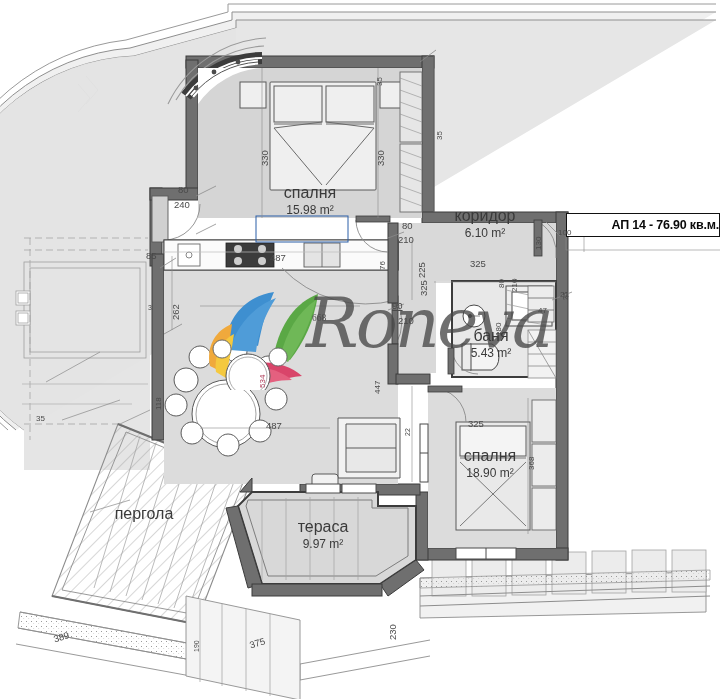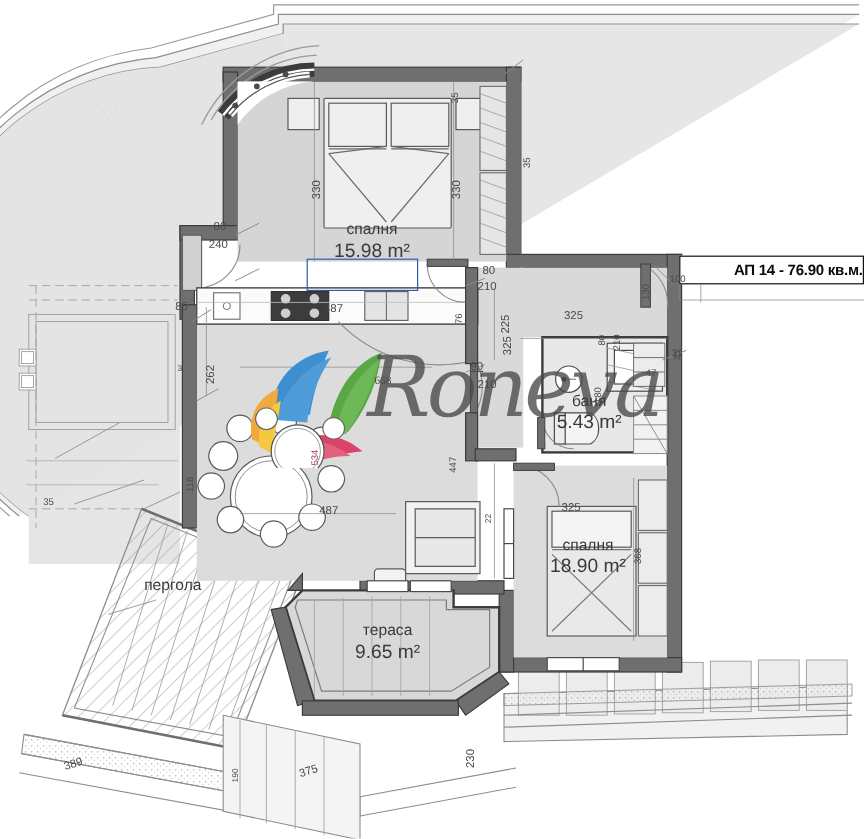--- a/index.html
+++ b/index.html
@@ -24,22 +24,22 @@
   
   .room-label{
     position:absolute;
     text-align:center;
     color:#3a3a3a;
     line-height:1.28;
     white-space:nowrap;
     pointer-events:none;
     font-family:"Liberation Sans", sans-serif;
   }
-  .room-label .nm{ display:block; font-size:13px; }
-  .room-label .ar{ display:block; font-size:16px; }
+  .room-label .nm{ display:block; font-size:16px; }
+  .room-label .ar{ display:block; font-size:12px; }
 
   .dim{
     position:absolute;
     font-size:9.5px;
     color:#4a4a4a;
     white-space:nowrap;
     font-family:"Liberation Sans", sans-serif;
   }
   .dim.v{
     transform-origin:0 0;
@@ -526,39 +526,43 @@
 
   <div id="title-box">
     <span>АП 14 - 76.90 кв.м.</span>
   </div>
 
   <div class="room-label" style="left:262px; top:183px; width:96px;">
     <span class="nm">спалня</span>
     <span class="ar">15.98 m²</span>
   </div>
 
+  <div class="room-label" style="left:430px; top:206px; width:110px;">
+    <span class="nm">коридор</span>
+    <span class="ar">6.10 m²</span>
+  </div>
 
   <div class="room-label" style="left:448px; top:326px; width:86px;">
     <span class="nm">баня</span>
     <span class="ar">5.43 m²</span>
   </div>
 
 
   <div class="room-label" style="left:436px; top:446px; width:108px;">
     <span class="nm">спалня</span>
     <span class="ar">18.90 m²</span>
   </div>
 
 
   <div class="room-label" style="left:268px; top:517px; width:110px;">
     <span class="nm">тераса</span>
-    <span class="ar">9.65 m²</span>
-  </div>
-
-  <div class="room-label" style="left:104px; top:480px; width:80px;">
+    <span class="ar">9.97 m²</span>
+  </div>
+
+  <div class="room-label" style="left:104px; top:504px; width:80px;">
     <span class="nm">пергола</span>
   </div>
 
   <div class="dim v" style="left:259px; top:166px;">330</div>
   <div class="dim v" style="left:375px; top:166px;">330</div>
   <div class="dim v small" style="left:375px; top:86px;">35</div>
   <div class="dim v small" style="left:435px; top:140px;">35</div>
 
   <div class="dim" style="left:178px; top:184px;">80</div>
   <div class="dim" style="left:174px; top:199px;">240</div>

